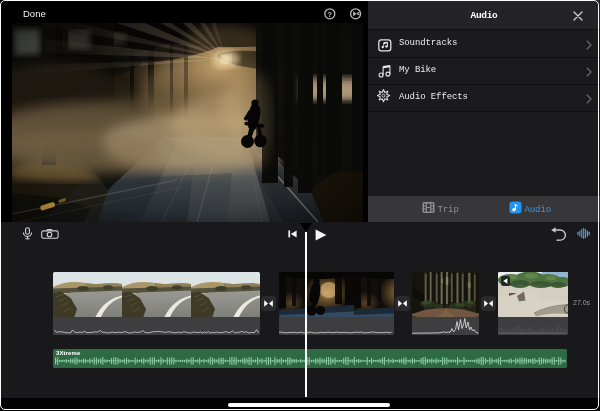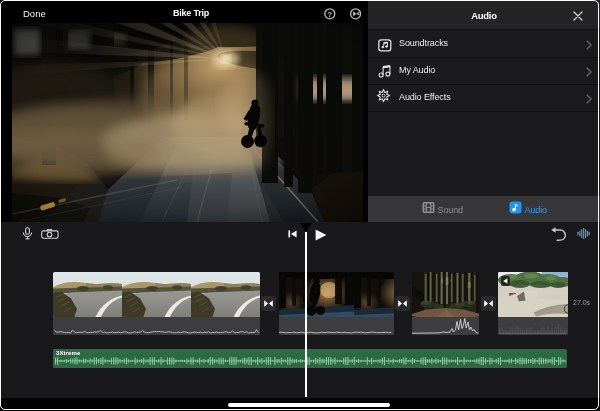--- a/index.html
+++ b/index.html
@@ -2,21 +2,21 @@
 <html><head><meta charset="utf-8">
 <style>
   html,body{margin:0;padding:0;background:#fff;}
   body{width:600px;height:411px;overflow:hidden;font-family:"Liberation Sans",sans-serif;-webkit-font-smoothing:antialiased;}
   .page{position:absolute;left:0;top:0;width:600px;height:411px;background:#19191b;}
   .abs{position:absolute;}
   .viewer{left:0;top:0;width:368px;height:222px;background:#000;}
   .topbar{left:0;top:0;width:368px;height:23px;background:#000;z-index:5;}
   .done{left:23px;top:8px;color:#f2f2f2;font-size:9.5px;font-weight:500;}
   .title{left:7px;top:8px;width:368px;text-align:center;color:#fff;font-size:9px;font-weight:700;letter-spacing:-0.2px;}
-  .panel{left:368px;top:0;width:232px;height:222px;background:#1b1b1d;}
+  .panel{left:368px;top:0;width:232px;height:222px;background:#1b1b1d;font-family:Liberation Mono, monospace;}
   .phead{left:0;top:0;width:232px;height:29px;background:#242427;border-bottom:1px solid #111113;}
   .ptitle{left:0;top:10px;width:232px;text-align:center;color:#fff;font-size:9.5px;font-weight:700;letter-spacing:-0.3px;}
   .prow{left:0;width:232px;height:27px;border-bottom:1px solid #101012;}
   .prowtxt{left:31px;top:7.5px;color:#ececec;font-size:9px;font-weight:500;letter-spacing:-0.1px;text-align:center;}
   .tabbar{left:0;top:196px;width:232px;height:26px;background:#37373a;}
   .tabtxt{font-size:9px;font-weight:500;letter-spacing:-0.1px;}
   .timeline{left:0;top:222px;width:600px;height:176px;background:#19191b;}
   .clip{top:49.5px;height:45.5px;background:#111;overflow:hidden;border-radius:1.5px;}
   .astrip{top:95px;height:17.5px;background:#3e3e40;border-radius:0 0 1.5px 1.5px;}
   .trans{top:74px;width:15px;height:15px;background:#2a2a2c;border-radius:3.5px;}
@@ -163,42 +163,41 @@
 
       <line x1="150" y1="199" x2="178" y2="140" stroke="#cfc6b2" stroke-width="1" opacity="0.1"></line>
       <line x1="185" y1="199" x2="200" y2="145" stroke="#d8cfba" stroke-width="1.4" opacity="0.12"></line>
       <line x1="250" y1="199" x2="240" y2="150" stroke="#b8b0a0" stroke-width="1" opacity="0.08"></line>
 
       <rect width="351" height="199" fill="url(#vig)"></rect>
     </svg>
 
     <div class="abs topbar"></div>
     <div class="abs done" style="z-index:6">Done</div>
-    <div class="abs title" style="z-index:6">Bike Trip</div>
     <svg class="abs" style="left:323px;top:7px;z-index:6" width="40" height="14" viewBox="0 0 40 14">
       <circle cx="6.8" cy="6.8" r="5" fill="none" stroke="#b9b9bb" stroke-width="1.3"></circle>
       <text x="6.8" y="9.6" font-size="8" font-weight="700" fill="#b9b9bb" text-anchor="middle" font-family="Liberation Sans,sans-serif">?</text>
       <circle cx="32.6" cy="6.8" r="5" fill="none" stroke="#b9b9bb" stroke-width="1.3"></circle>
       <path d="M30.2,4.2 L30.2,9.4 L33.4,6.8 Z" fill="#b9b9bb"></path>
       <line x1="33.8" y1="6.8" x2="36.4" y2="5.2" stroke="#b9b9bb" stroke-width="1.1"></line>
       <line x1="33.8" y1="6.8" x2="36.6" y2="7.6" stroke="#b9b9bb" stroke-width="1.1"></line>
     </svg>
   </div>
 
   <div class="abs panel">
     <div class="abs phead"></div>
     <div class="abs ptitle">Audio</div>
     <svg class="abs" style="left:205px;top:10.5px" width="10" height="10" viewBox="0 0 10 10">
       <path d="M1,1 L9,9 M9,1 L1,9" stroke="#cfcfd3" stroke-width="1.3" stroke-linecap="round"></path>
     </svg>
     <div class="abs prow" style="top:30px"></div>
     <div class="abs prow" style="top:57px"></div>
     <div class="abs prow" style="top:84px"></div>
     <div class="abs prowtxt" style="top:38px">Soundtracks</div>
-    <div class="abs prowtxt" style="top:65px">My Audio</div>
+    <div class="abs prowtxt" style="top:65px">My Bike</div>
     <div class="abs prowtxt" style="top:92px">Audio Effects</div>
 
     <svg class="abs" style="left:9.5px;top:39px" width="14" height="13" viewBox="0 0 14 13">
       <rect x="0.8" y="0.9" width="12" height="11" rx="2.4" fill="none" stroke="#e6e6e6" stroke-width="1.25"></rect>
       <circle cx="4.7" cy="8.1" r="1.2" fill="#e6e6e6"></circle>
       <circle cx="8.5" cy="7.5" r="1.2" fill="#e6e6e6"></circle>
       <path d="M5.7,8.1 L5.7,4.1 L9.5,3.5 L9.5,7.5" fill="none" stroke="#e6e6e6" stroke-width="0.9"></path>
       <path d="M5.7,4.1 L9.5,3.5" stroke="#e6e6e6" stroke-width="1.6"></path>
     </svg>
 
@@ -231,21 +230,21 @@
         <rect x="2" y="2.6" width="1.7" height="1.9"></rect>
           <rect x="2" y="5.6" width="1.7" height="1.9"></rect>
           <rect x="2" y="8.6" width="1.7" height="1.9"></rect>
         <rect x="9.3" y="2.6" width="1.7" height="1.9"></rect>
           <rect x="9.3" y="5.6" width="1.7" height="1.9"></rect>
           <rect x="9.3" y="8.6" width="1.7" height="1.9"></rect>
         <rect x="4.9" y="2.6" width="3.2" height="3.4"></rect>
           <rect x="4.9" y="7.1" width="3.2" height="3.4"></rect>
       </g>
     </svg>
-    <div class="abs tabtxt" style="left:69.5px;top:205px;color:#8e8e93">Sound</div>
+    <div class="abs tabtxt" style="left:69.5px;top:205px;color:#8e8e93">Trip</div>
     <svg class="abs" style="left:140.5px;top:201px" width="13" height="13" viewBox="0 0 13 13">
       <rect x="0.5" y="0.5" width="12" height="12" rx="3" fill="#2493f2"></rect>
       <circle cx="4.9" cy="8.8" r="1.7" fill="#fff"></circle>
       <rect x="5.9" y="3.1" width="1.1" height="5.7" fill="#fff"></rect>
       <path d="M5.9,3.1 C7.6,3.4 8.6,4.3 8.9,5.9 C8.1,5 7.1,4.6 5.9,4.7 Z" fill="#fff"></path>
     </svg>
     <div class="abs tabtxt" style="left:156.5px;top:205px;color:#2b9cf4">Audio</div>
   </div>
 
   <div class="abs timeline">

